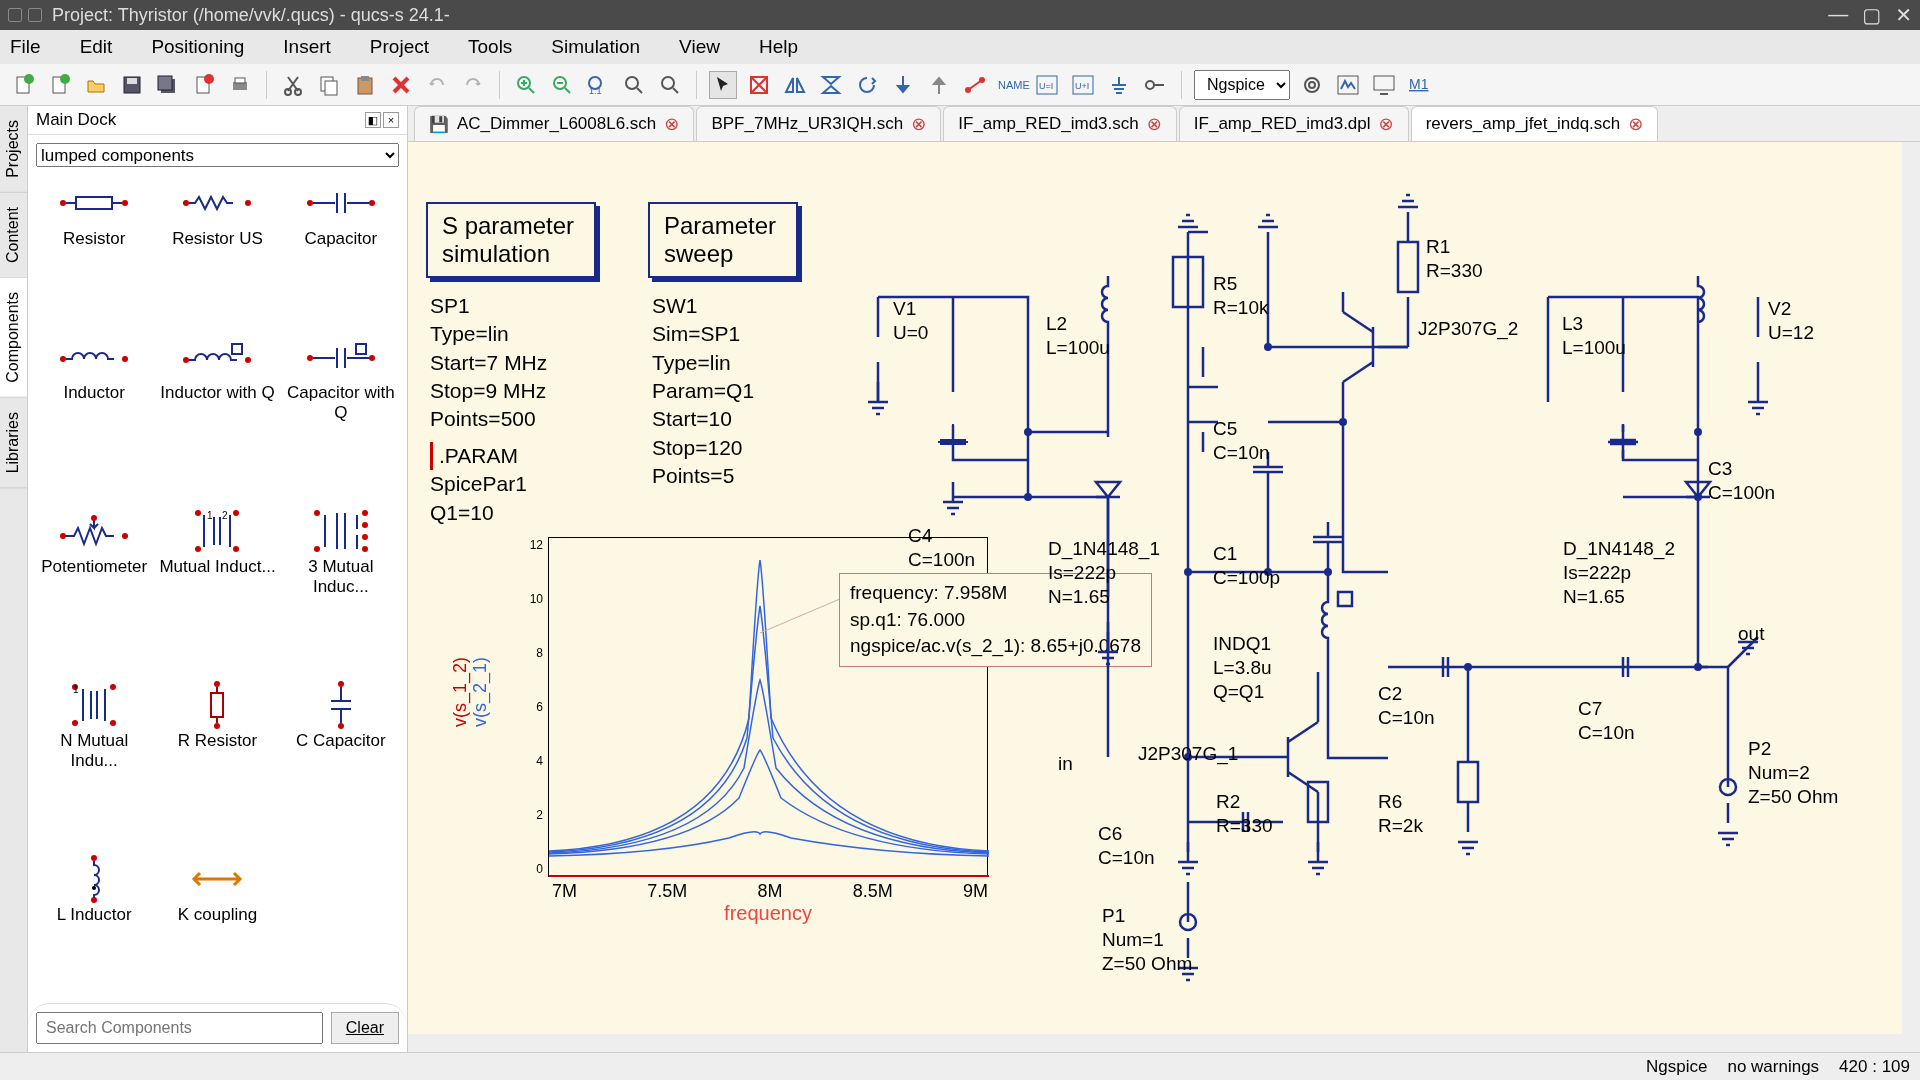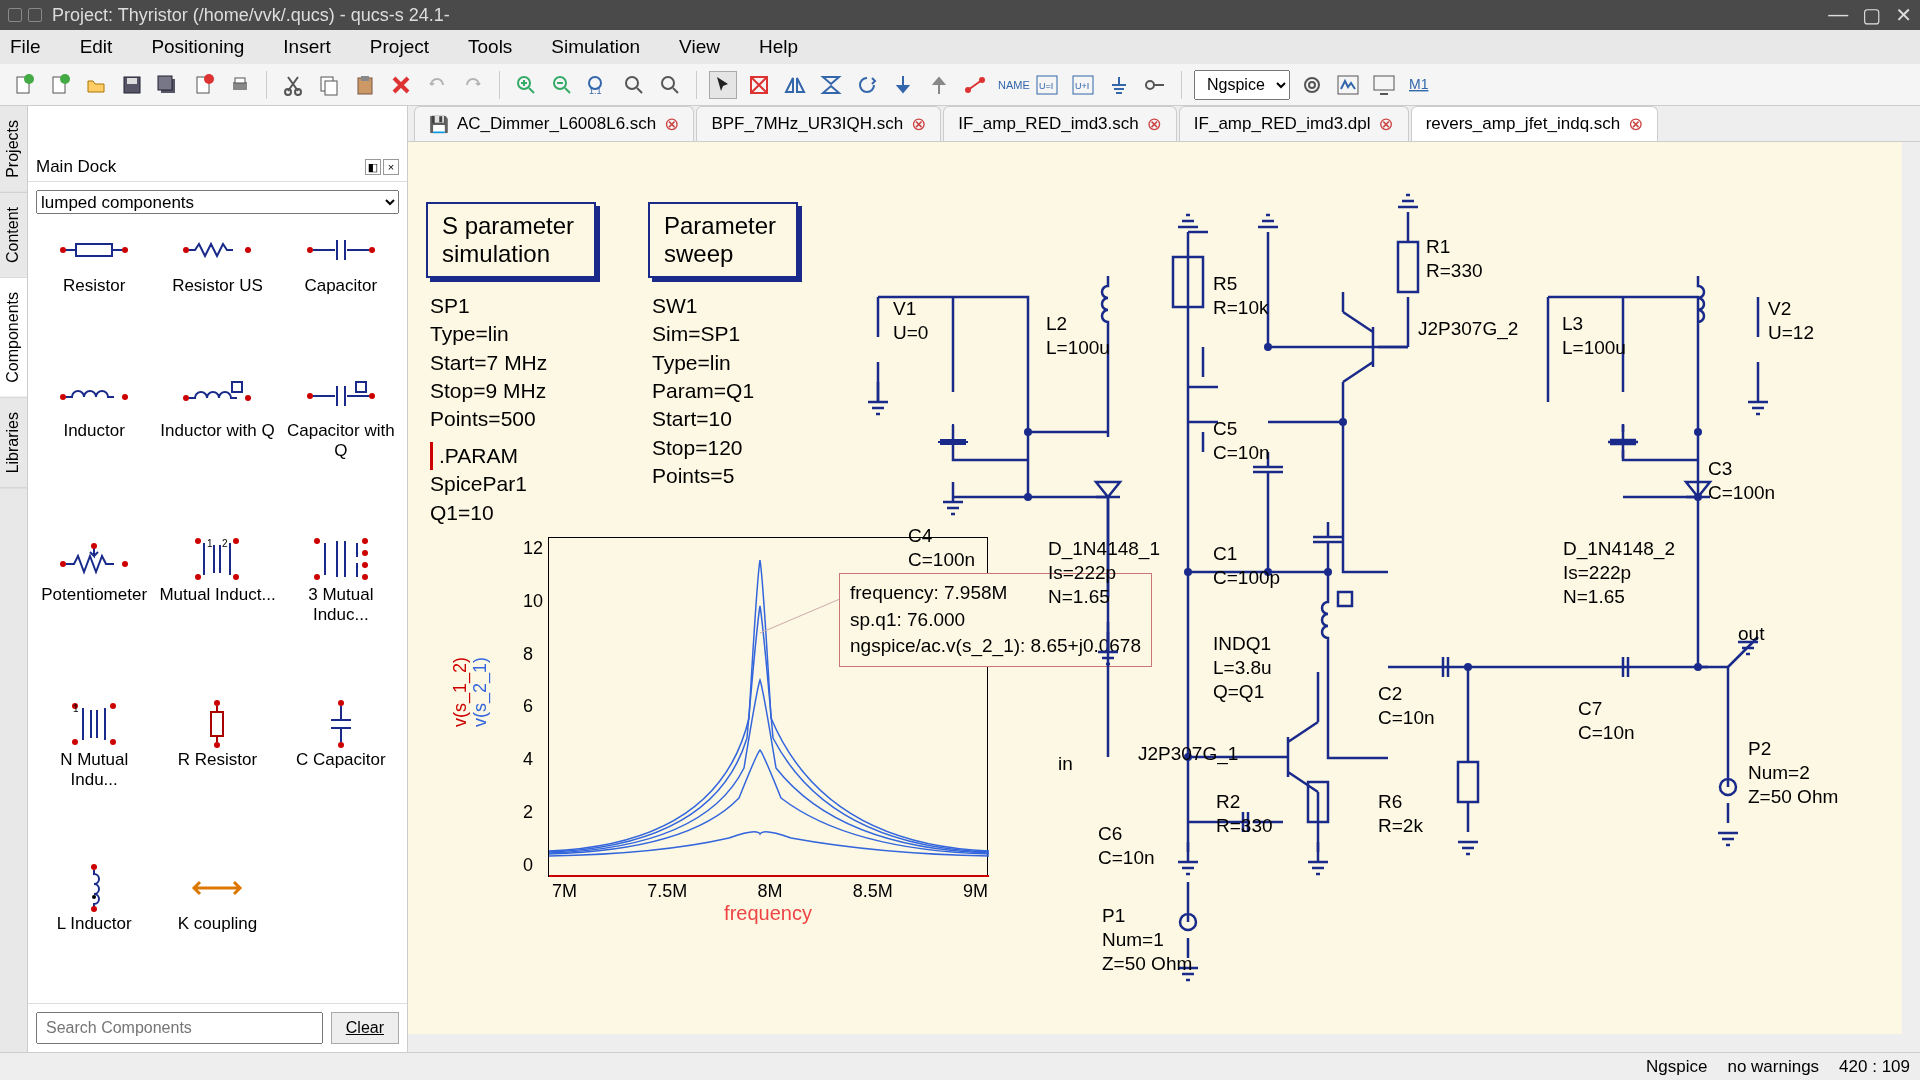--- a/index.html
+++ b/index.html
@@ -19,28 +19,28 @@
 .toolbar .sep { width: 1px; height: 28px; background: #ccc; margin: 0 4px; }
 .toolbar select { height: 30px; font-size: 16px; padding: 0 8px; }
 
 .main { display: flex; height: calc(100% - 30px - 34px - 42px - 28px); }
 
 .sidebar-tabs { width: 28px; background: #e8e8e8; display: flex; flex-direction: column; border-right: 1px solid #ccc; }
 .sidebar-tabs .vtab { writing-mode: vertical-rl; transform: rotate(180deg); padding: 14px 4px; font-size: 16px; text-align: center; border-top: 1px solid #ccc; cursor: pointer; }
 .sidebar-tabs .vtab.active { background: #fff; }
 
 .dock { width: 380px; background: #fff; display: flex; flex-direction: column; border-right: 1px solid #ccc; }
-.dock-header { padding: 4px 8px; display: flex; justify-content: space-between; align-items: center; font-size: 17px; border-bottom: 1px solid #ddd; margin-top: 47px; }
+.dock-header { padding: 4px 8px; display: flex; justify-content: space-between; align-items: center; font-size: 17px; border-bottom: 1px solid #ddd; }
 .dock-header .dbtns { display: flex; gap: 2px; }
 .dock-header .dbtn { width: 16px; height: 16px; border: 1px solid #999; font-size: 11px; text-align: center; line-height: 14px; }
 .dock select { margin: 8px; height: 24px; font-size: 17px; }
 .comp-grid { flex: 1; overflow-y: auto; padding: 8px; display: grid; grid-template-columns: 1fr 1fr 1fr; gap: 18px 7px; }
 .comp-item { display: flex; flex-direction: column; align-items: center; gap: 6px; font-size: 17px; text-align: center; }
 .comp-icon { width: 80px; height: 40px; display: flex; align-items: center; justify-content: center; }
-.dock-footer { display: flex; padding: 8px; gap: 8px; border-top: 1px solid #ddd; }
+.dock-footer { display: flex; padding: 8px; gap: 8px; border-top: 1px solid #ddd; border-radius: 22px; }
 .dock-footer input { flex: 1; height: 32px; padding: 0 8px; font-size: 16px; }
 .dock-footer button { padding: 0 14px; font-size: 16px; text-decoration: underline; background: #eee; border: 1px solid #aaa; }
 
 .canvas-area { flex: 1; display: flex; flex-direction: column; background: #fff; }
 .tabs { display: flex; height: 36px; background: #eee; border-bottom: 1px solid #ccc; align-items: end; padding-left: 6px; }
 .tab { display: flex; align-items: center; gap: 8px; padding: 6px 14px; font-size: 17px; border: 1px solid #ccc; border-bottom: none; background: #f5f5f5; border-radius: 6px 6px 0 0; margin-right: 2px; cursor: pointer; }
 .tab.active { background: #fff; }
 .tab .close { color: #c44; font-size: 18px; }
 .tab .save { color: #666; font-size: 16px; }
 
@@ -49,21 +49,21 @@
 .canvas .scroll-v { position: absolute; top: 0; right: 0; bottom: 18px; width: 18px; background: #eee; }
 
 .sim-block { position: absolute; border: 2px solid #192a8a; padding: 8px 14px; font-size: 24px; background: #fdf8e3; box-shadow: 4px 4px 0 #192a8a; color: #000; }
 .sim-params { position: absolute; font-size: 21px; line-height: 1.35; color: #000; }
 .param-tag { border-left: 3px solid #c00; padding-left: 6px; display: inline-block; }
 
 .chart { position: absolute; background: #fdf8e3; }
 .chart-plot { border: 1px solid #000; position: relative; background: #fdf8e3; }
 .chart-ylabel { position: absolute; writing-mode: vertical-rl; transform: rotate(180deg); font-size: 18px; }
 .chart-xlabel { text-align: center; font-size: 20px; color: #ef4444; }
-.chart-ticks-y { position: absolute; right: 100%; top: 0; bottom: 0; display: flex; flex-direction: column; justify-content: space-between; padding-right: 6px; font-size: 18px; }
+.chart-ticks-y { position: absolute; right: 100%; top: 0; bottom: 0; display: flex; flex-direction: column; justify-content: space-between; padding-right: 6px; font-size: 12px; text-align: right; }
 .chart-ticks-x { display: flex; justify-content: space-between; font-size: 18px; padding-top: 4px; }
 .tooltip-box { position: absolute; border: 1px solid #c77; background: #fdf8e3; padding: 6px 10px; font-size: 19px; line-height: 1.4; white-space: nowrap; }
 
 .schem-label { position: absolute; font-size: 19px; color: #000; line-height: 1.25; }
 
 .statusbar { height: 28px; background: #eee; display: flex; align-items: center; justify-content: flex-end; padding: 0 10px; font-size: 17px; gap: 20px; border-top: 1px solid #ccc; }
 
 
 svg { overflow: visible; }
 .wire { stroke: #192a8a; stroke-width: 2.5; fill: none; }

